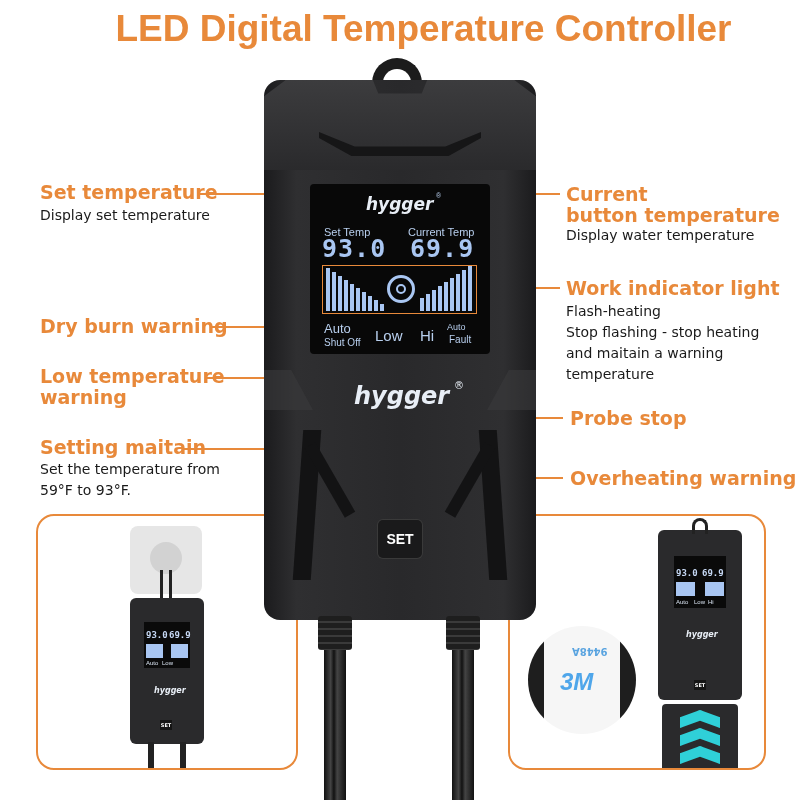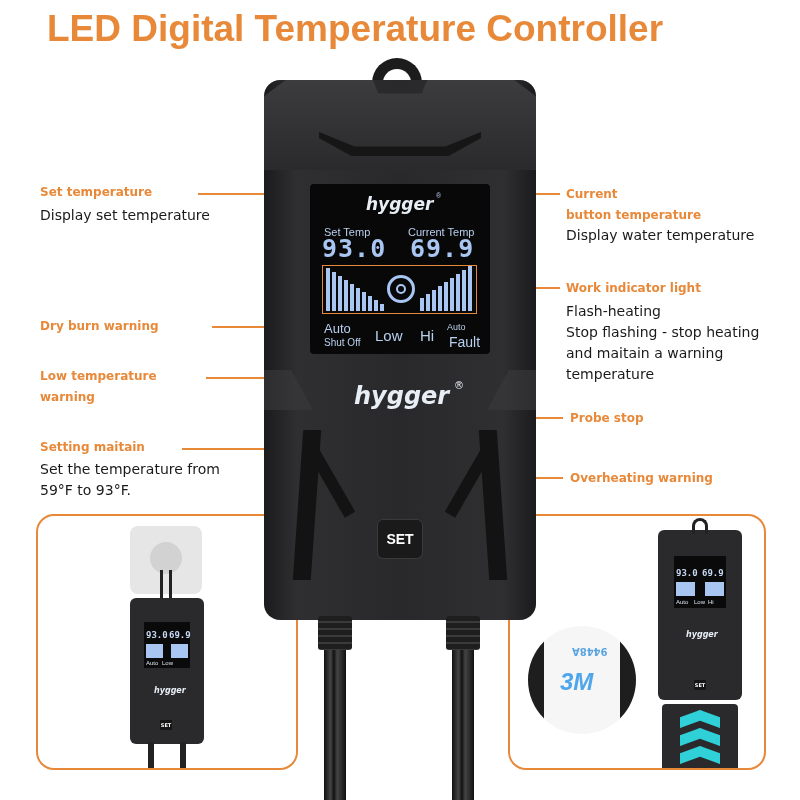--- a/index.html
+++ b/index.html
@@ -1,23 +1,23 @@
 <!DOCTYPE html>
 <html><head>
 <meta charset="utf-8">
 <style>
   * { box-sizing: border-box; margin: 0; padding: 0; }
   html, body { width: 800px; height: 800px; background: #ffffff; overflow: hidden; }
   body { position: relative; font-family: "DejaVu Sans", sans-serif; }
   .title {
-    position: absolute; left: 0; top: 8px; width: 800px; 
+    position: absolute; left: 0; top: 8px; width: 800px; text-align: center;
     font-family: "Liberation Sans", sans-serif; font-weight: bold; font-size: 37px;
     color: #e8893a; letter-spacing: 0px; padding-left: 47px;
   }
-  .lbl { position: absolute; color: #e8893a; font-weight: bold; font-size: 12px; line-height: 21px; font-family: "DejaVu Sans", sans-serif; }
+  .lbl { position: absolute; color: #e8893a; font-weight: bold; font-size: 19px; line-height: 21px; font-family: "DejaVu Sans", sans-serif; }
   .desc { position: absolute; color: #1a1a1a; font-size: 14px; line-height: 21px; font-family: "DejaVu Sans", sans-serif; }
   .ln { position: absolute; background: #e8893a; }
 
   
   .device { position: absolute; left: 264px; top: 80px; width: 272px; height: 540px; }
   .body-shell {
     position: absolute; left: 0; top: 0; width: 272px; height: 540px;
     background: linear-gradient(90deg,#1b1b1d 0%,#2f2f31 12%,#29292b 50%,#2f2f31 88%,#1b1b1d 100%);
     border-radius: 16px;
   }
@@ -211,21 +211,21 @@
       <div class="bar" style="left:133px;height:37px;"></div>
       <div class="bar" style="left:139px;height:41px;"></div>
       <div class="bar" style="left:145px;height:45px;"></div>
     </div>
 
     <div class="lcd-word" style="left:14px;top:137px;font-size:13px;">Auto</div>
     <div class="lcd-word" style="left:14px;top:153px;font-size:10px;">Shut Off</div>
     <div class="lcd-word" style="left:65px;top:143px;font-size:15px;">Low</div>
     <div class="lcd-word" style="left:110px;top:143px;font-size:15px;">Hi</div>
     <div class="lcd-word" style="left:137px;top:138px;font-size:9px;">Auto</div>
-    <div class="lcd-word" style="left:139px;top:150px;font-size:14px;">Fault</div>
+    <div class="lcd-word" style="left:139px;top:150px;font-size:10px;">Fault</div>
   </div>
 
   <div class="bevel-mid"></div>
   <div class="brand" style="left:90px;top:302px;font-size:24px;">hygger</div>
   <div class="brand" style="left:190px;top:300px;font-size:10px;font-style:normal;font-weight:normal;">®</div>
 
   <div class="groove" style="left:34px;top:350px;width:18px;height:150px;transform:skewX(-4deg);"></div>
   <div class="groove" style="left:220px;top:350px;width:18px;height:150px;transform:skewX(4deg);"></div>
   <div class="groove" style="left:60px;top:360px;width:12px;height:80px;transform:rotate(-30deg);"></div>
   <div class="groove" style="left:200px;top:360px;width:12px;height:80px;transform:rotate(30deg);"></div>

